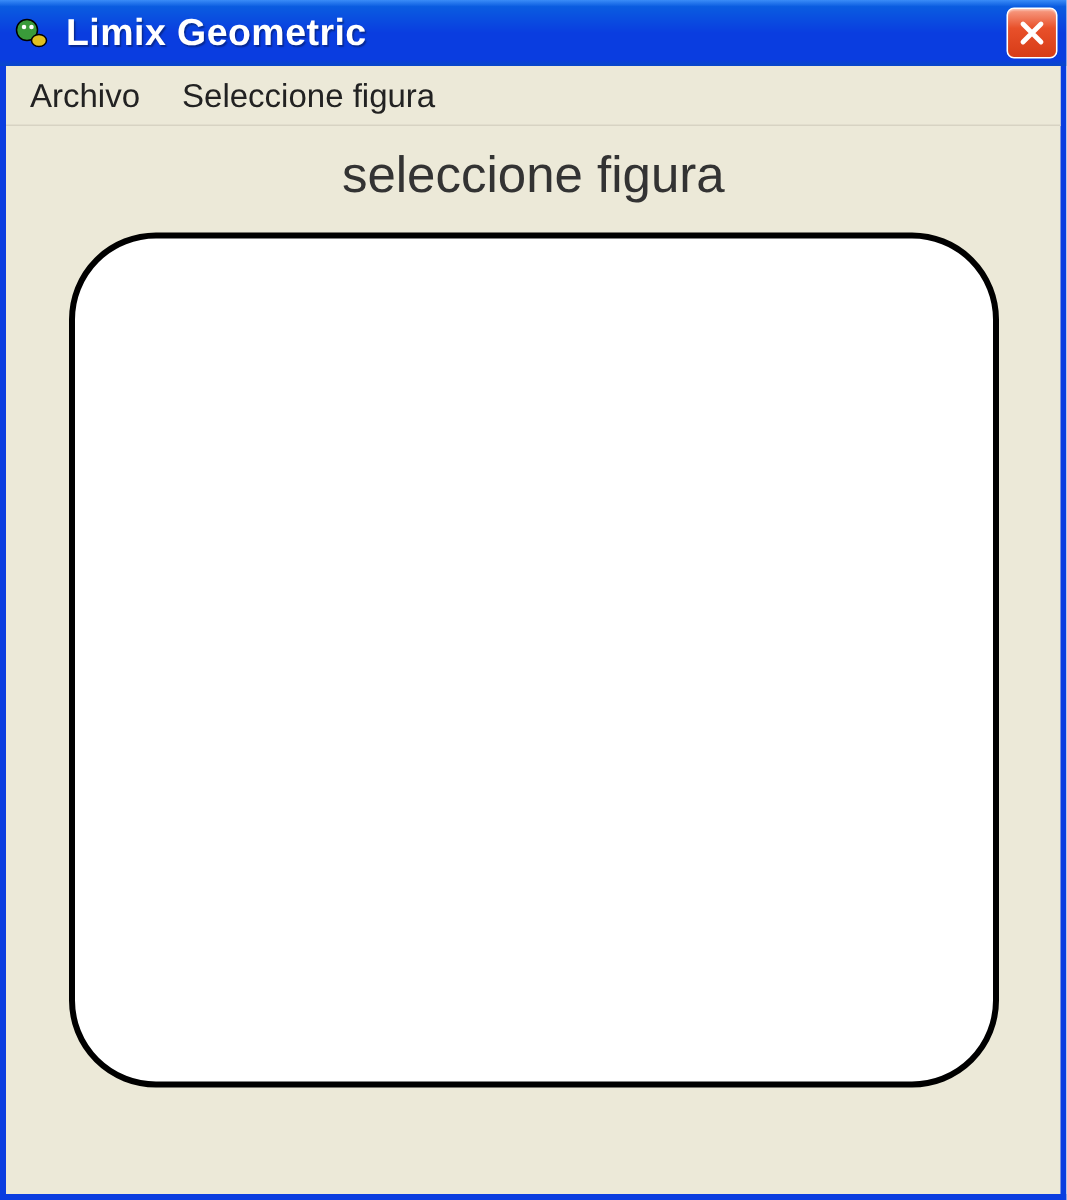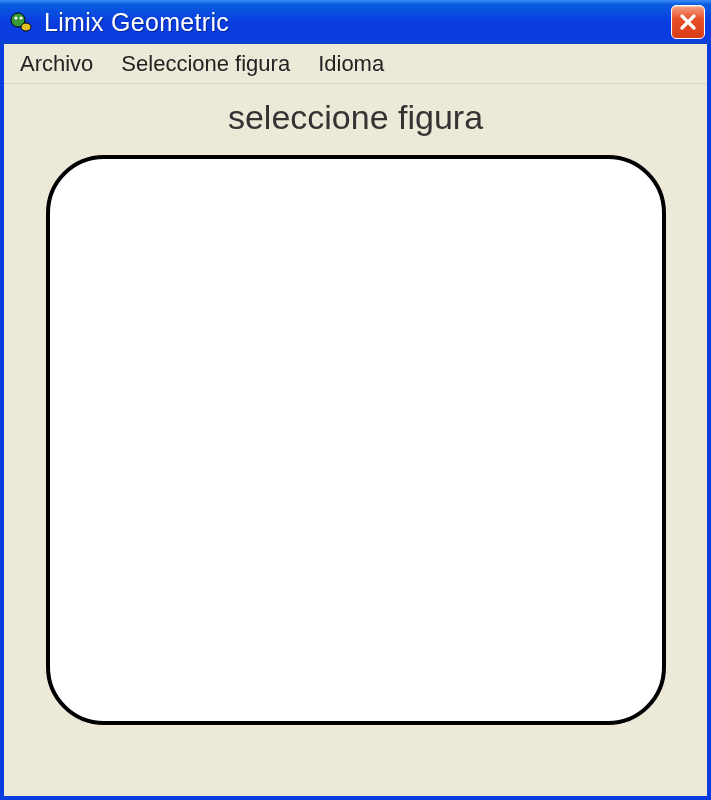--- a/index.html
+++ b/index.html
@@ -38,21 +38,21 @@
     width: 26px;
     height: 26px;
     margin-right: 10px;
     display: flex;
     align-items: center;
     justify-content: center;
   }
   .title-text {
     color: #ffffff;
     font-size: 25px;
-    font-weight: normal;
+    font-weight: bold;
     text-shadow: 1px 1px 1px rgba(0,0,0,0.35);
     flex: 1;
     letter-spacing: 0.3px;
   }
   .close-btn {
     width: 34px;
     height: 34px;
     background: linear-gradient(to bottom, #f89e85 0%, #e8502a 40%, #d73c17 100%);
     border: 1px solid #ffffff;
     border-radius: 5px;
@@ -116,21 +116,20 @@
     <div class="close-btn">
       <svg width="18" height="18" viewBox="0 0 18 18">
         <path d="M3 3 L15 15 M15 3 L3 15" stroke="#ffffff" stroke-width="3.2" stroke-linecap="round"></path>
       </svg>
     </div>
   </div>
 
   <div class="menubar">
     <span class="menu-item">Archivo</span>
     <span class="menu-item">Seleccione figura</span>
-    <span class="menu-item">Idioma</span>
   </div>
 
   <div class="content">
     <div class="heading">seleccione figura</div>
     <div class="canvas"></div>
   </div>
 
 </div>
 
 </body></html>

